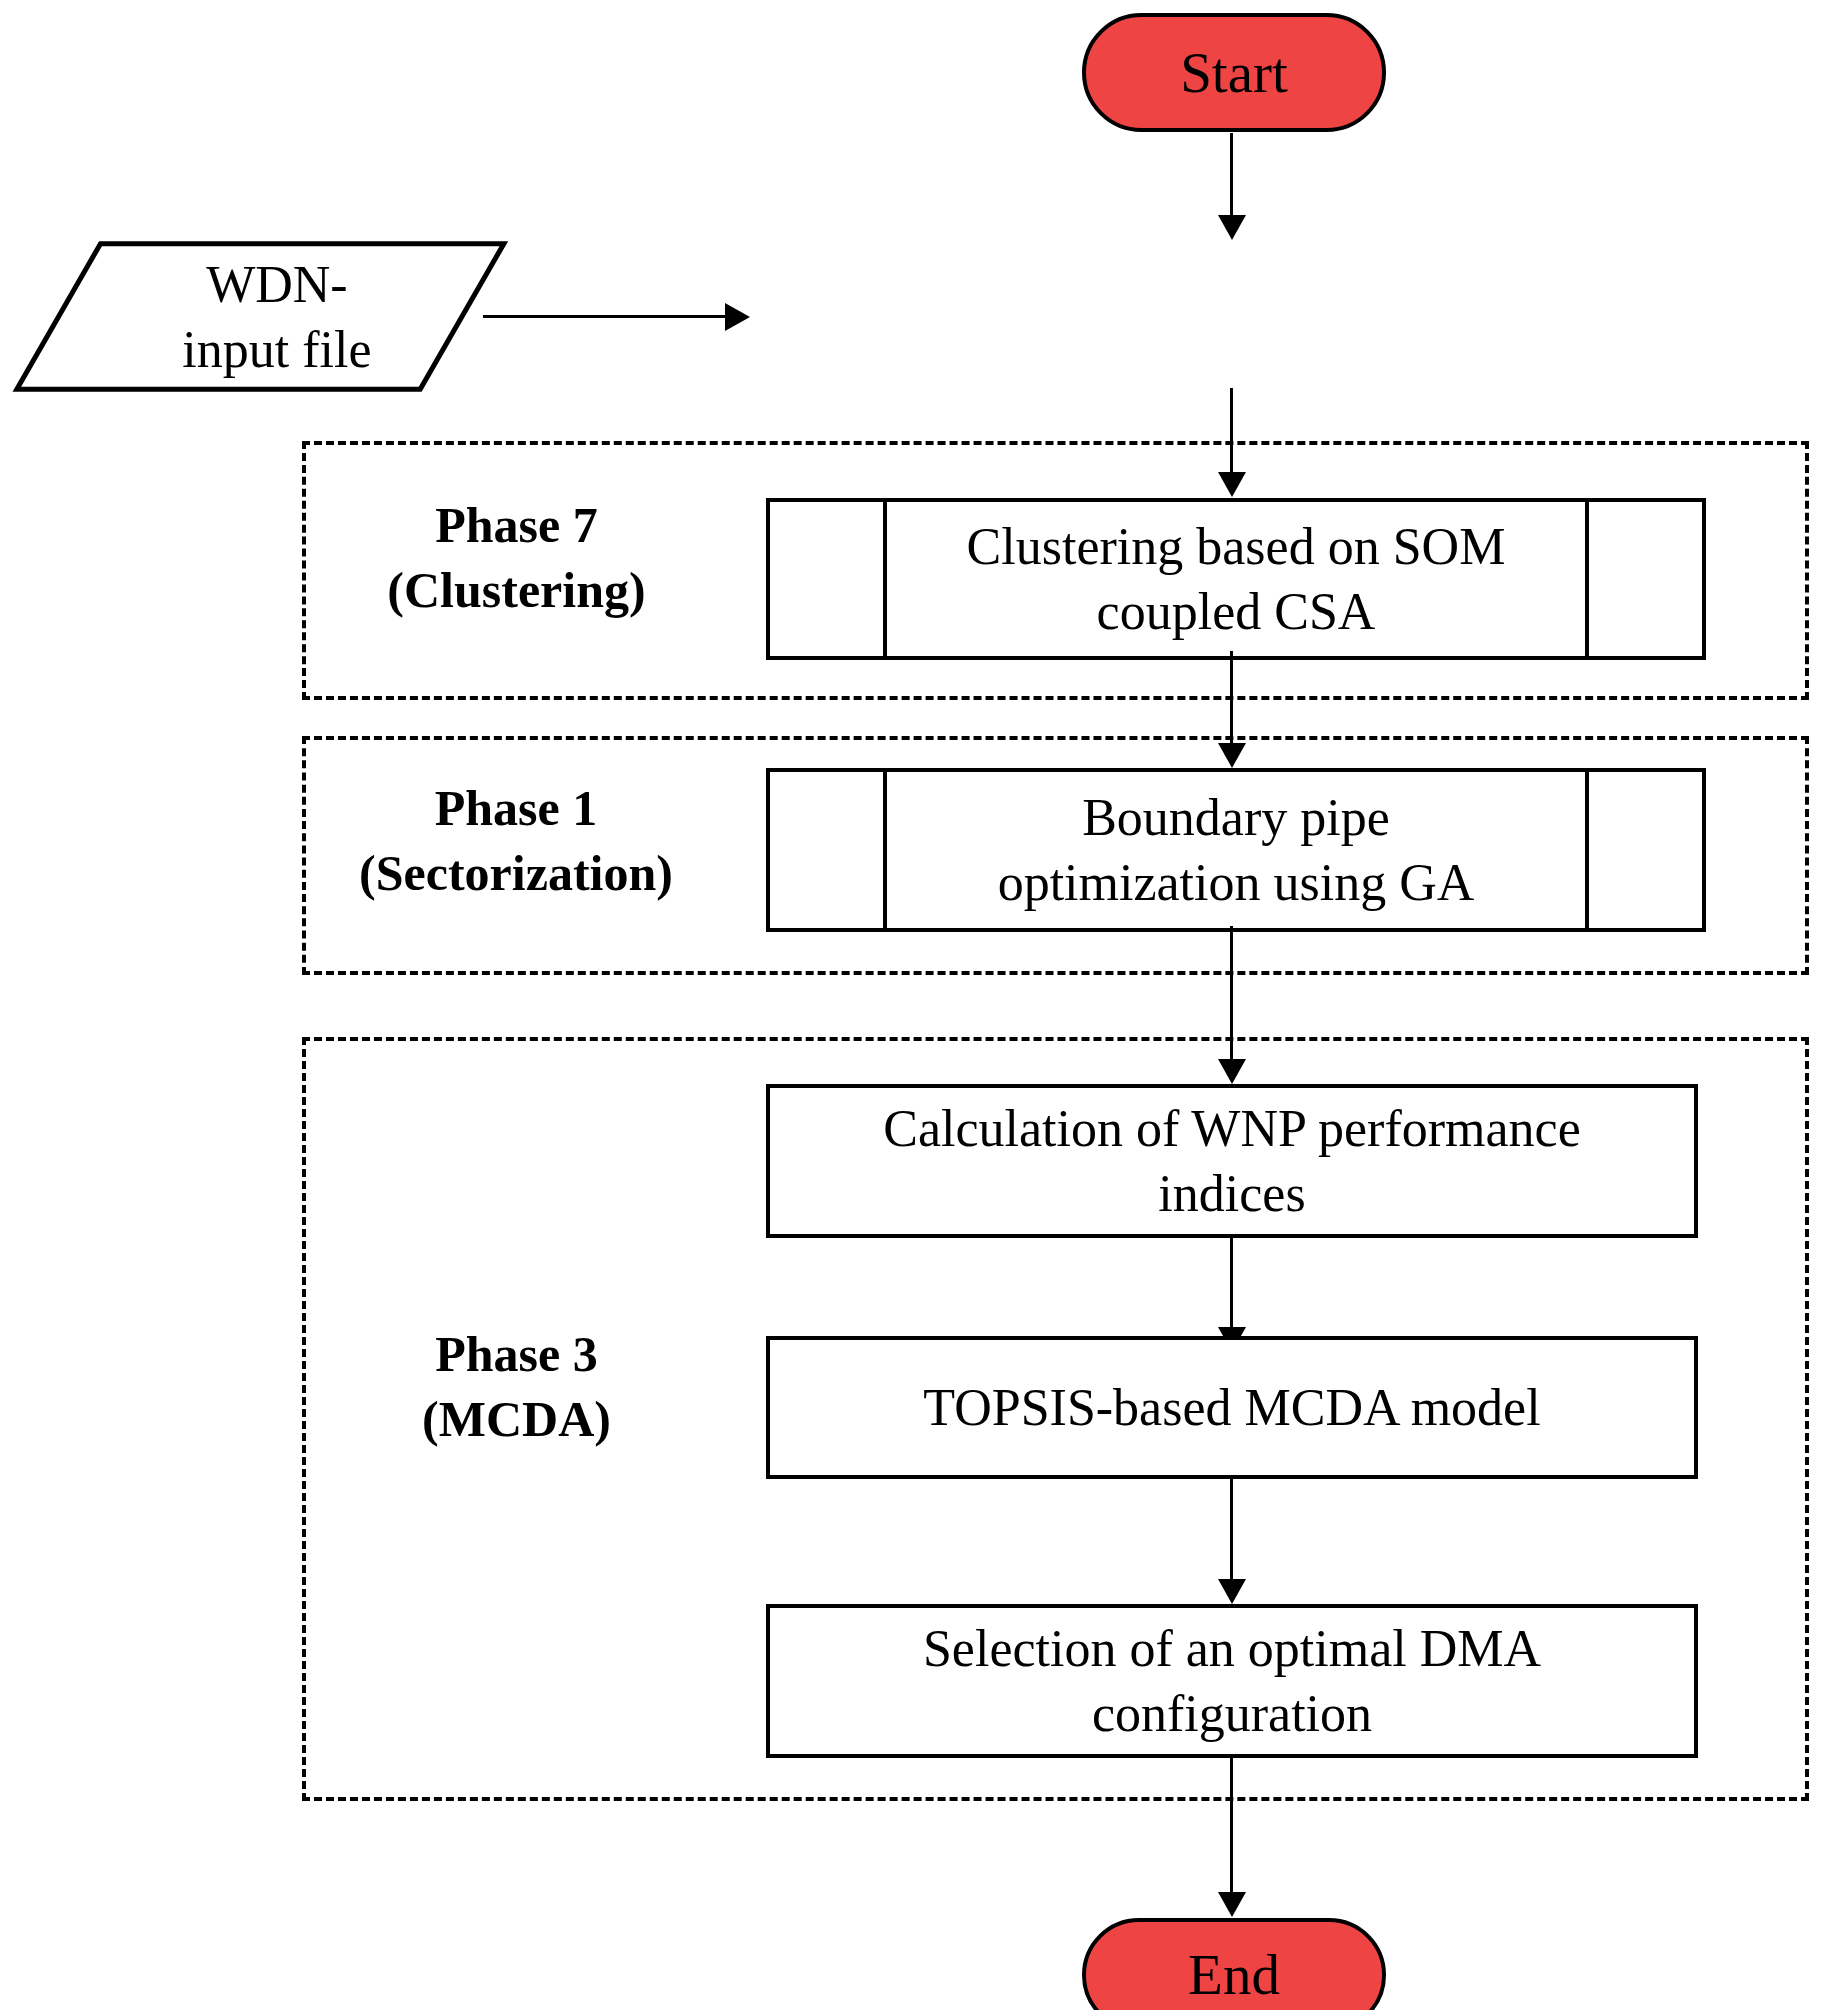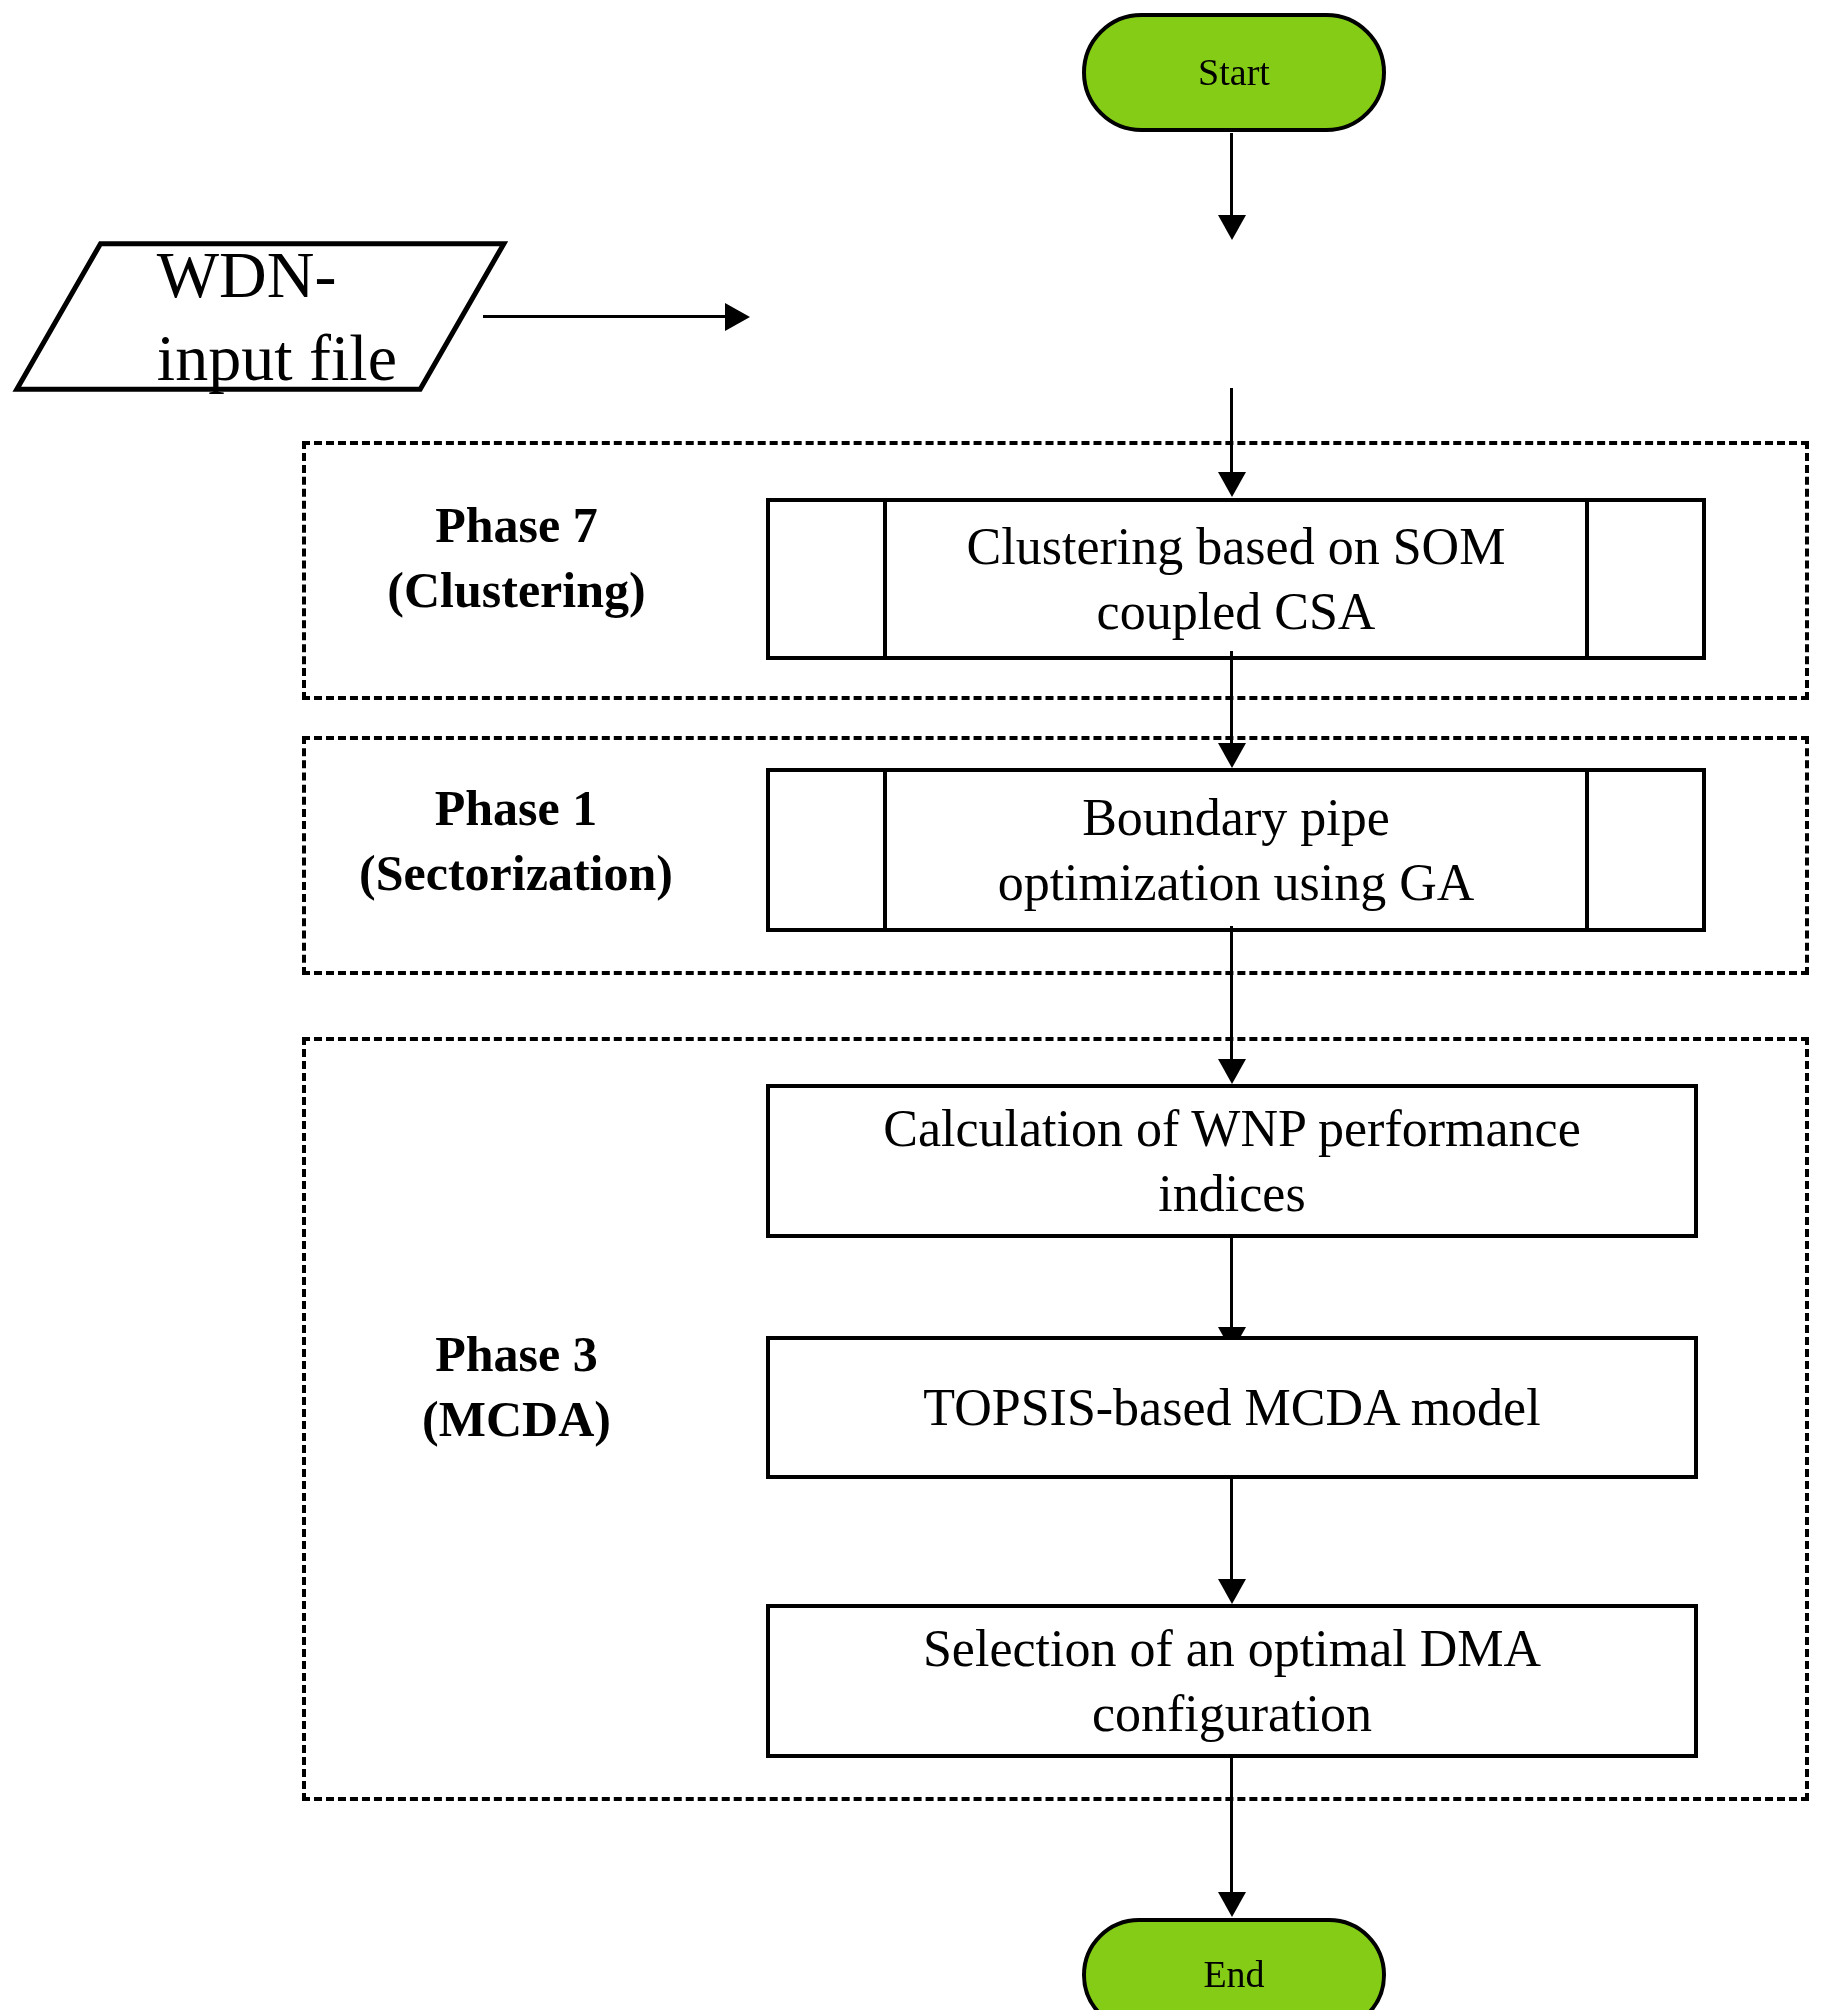--- a/index.html
+++ b/index.html
@@ -10,23 +10,23 @@
     font-family:"Liberation Serif","DejaVu Serif",serif;
     color:#000000;
     overflow:hidden;
   }
   .node{position:absolute;box-sizing:border-box;}
 
   
   .terminal{
     border:4.2px solid #000;
     border-radius:8390px;
-    background:#84cc16;
+    background:#ef4444;
     display:flex;align-items:center;justify-content:center;
-    font-size:38px;line-height:1.1;
+    font-size:57px;line-height:1.1;
   }
 
   
   .process{
     border:4.2px solid #000;
     background:#fff;
     display:flex;align-items:center;justify-content:center;
     text-align:center;
     font-size:52px;line-height:1.25;
     padding:0 18.5px;
@@ -58,22 +58,22 @@
     box-sizing:border-box;
   }
 
   
   .io-wrap{position:absolute;}
   .io-wrap svg{display:block;}
   .io-text{
     position:absolute;
     inset:0;
     display:flex;align-items:center;justify-content:center;
-    text-align:left;
-    font-size:66px;line-height:1.25;
+    text-align:center;
+    font-size:52px;line-height:1.25;
     padding-left:34px;
     box-sizing:border-box;
   }
 
   
   .phase-box{
     position:absolute;
     border:4.2px dashed #000;
     background:transparent;
   }

